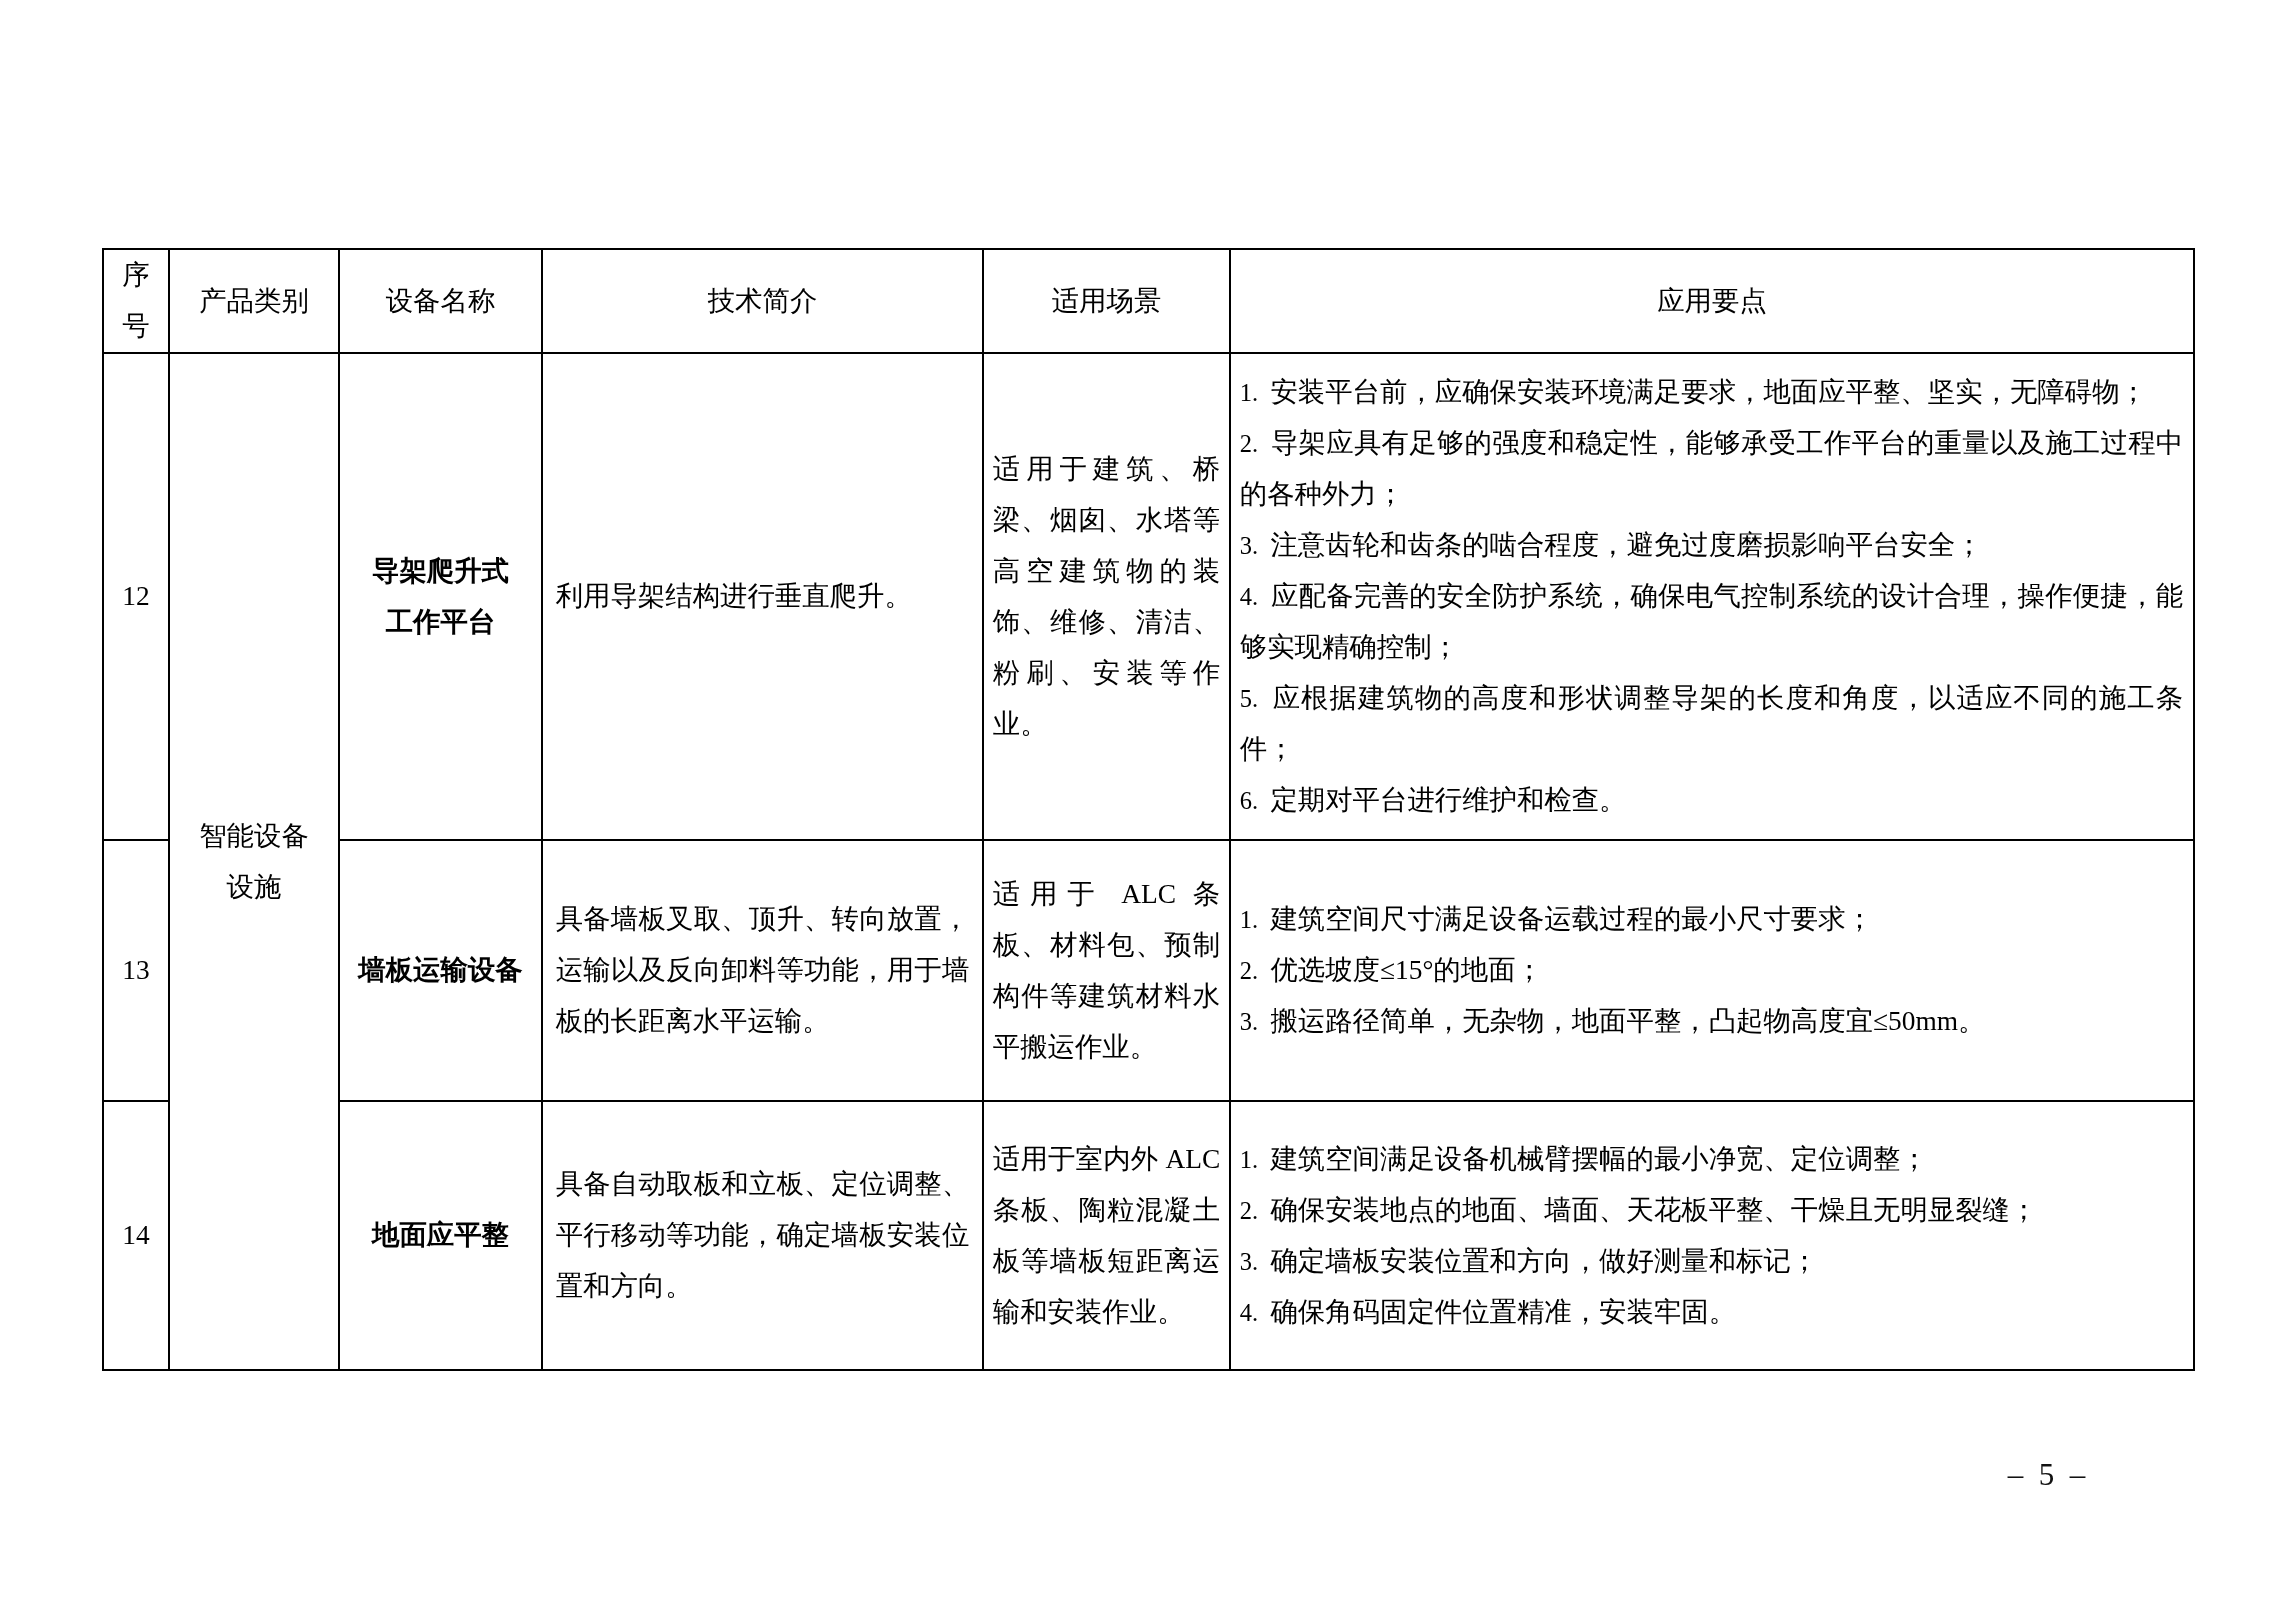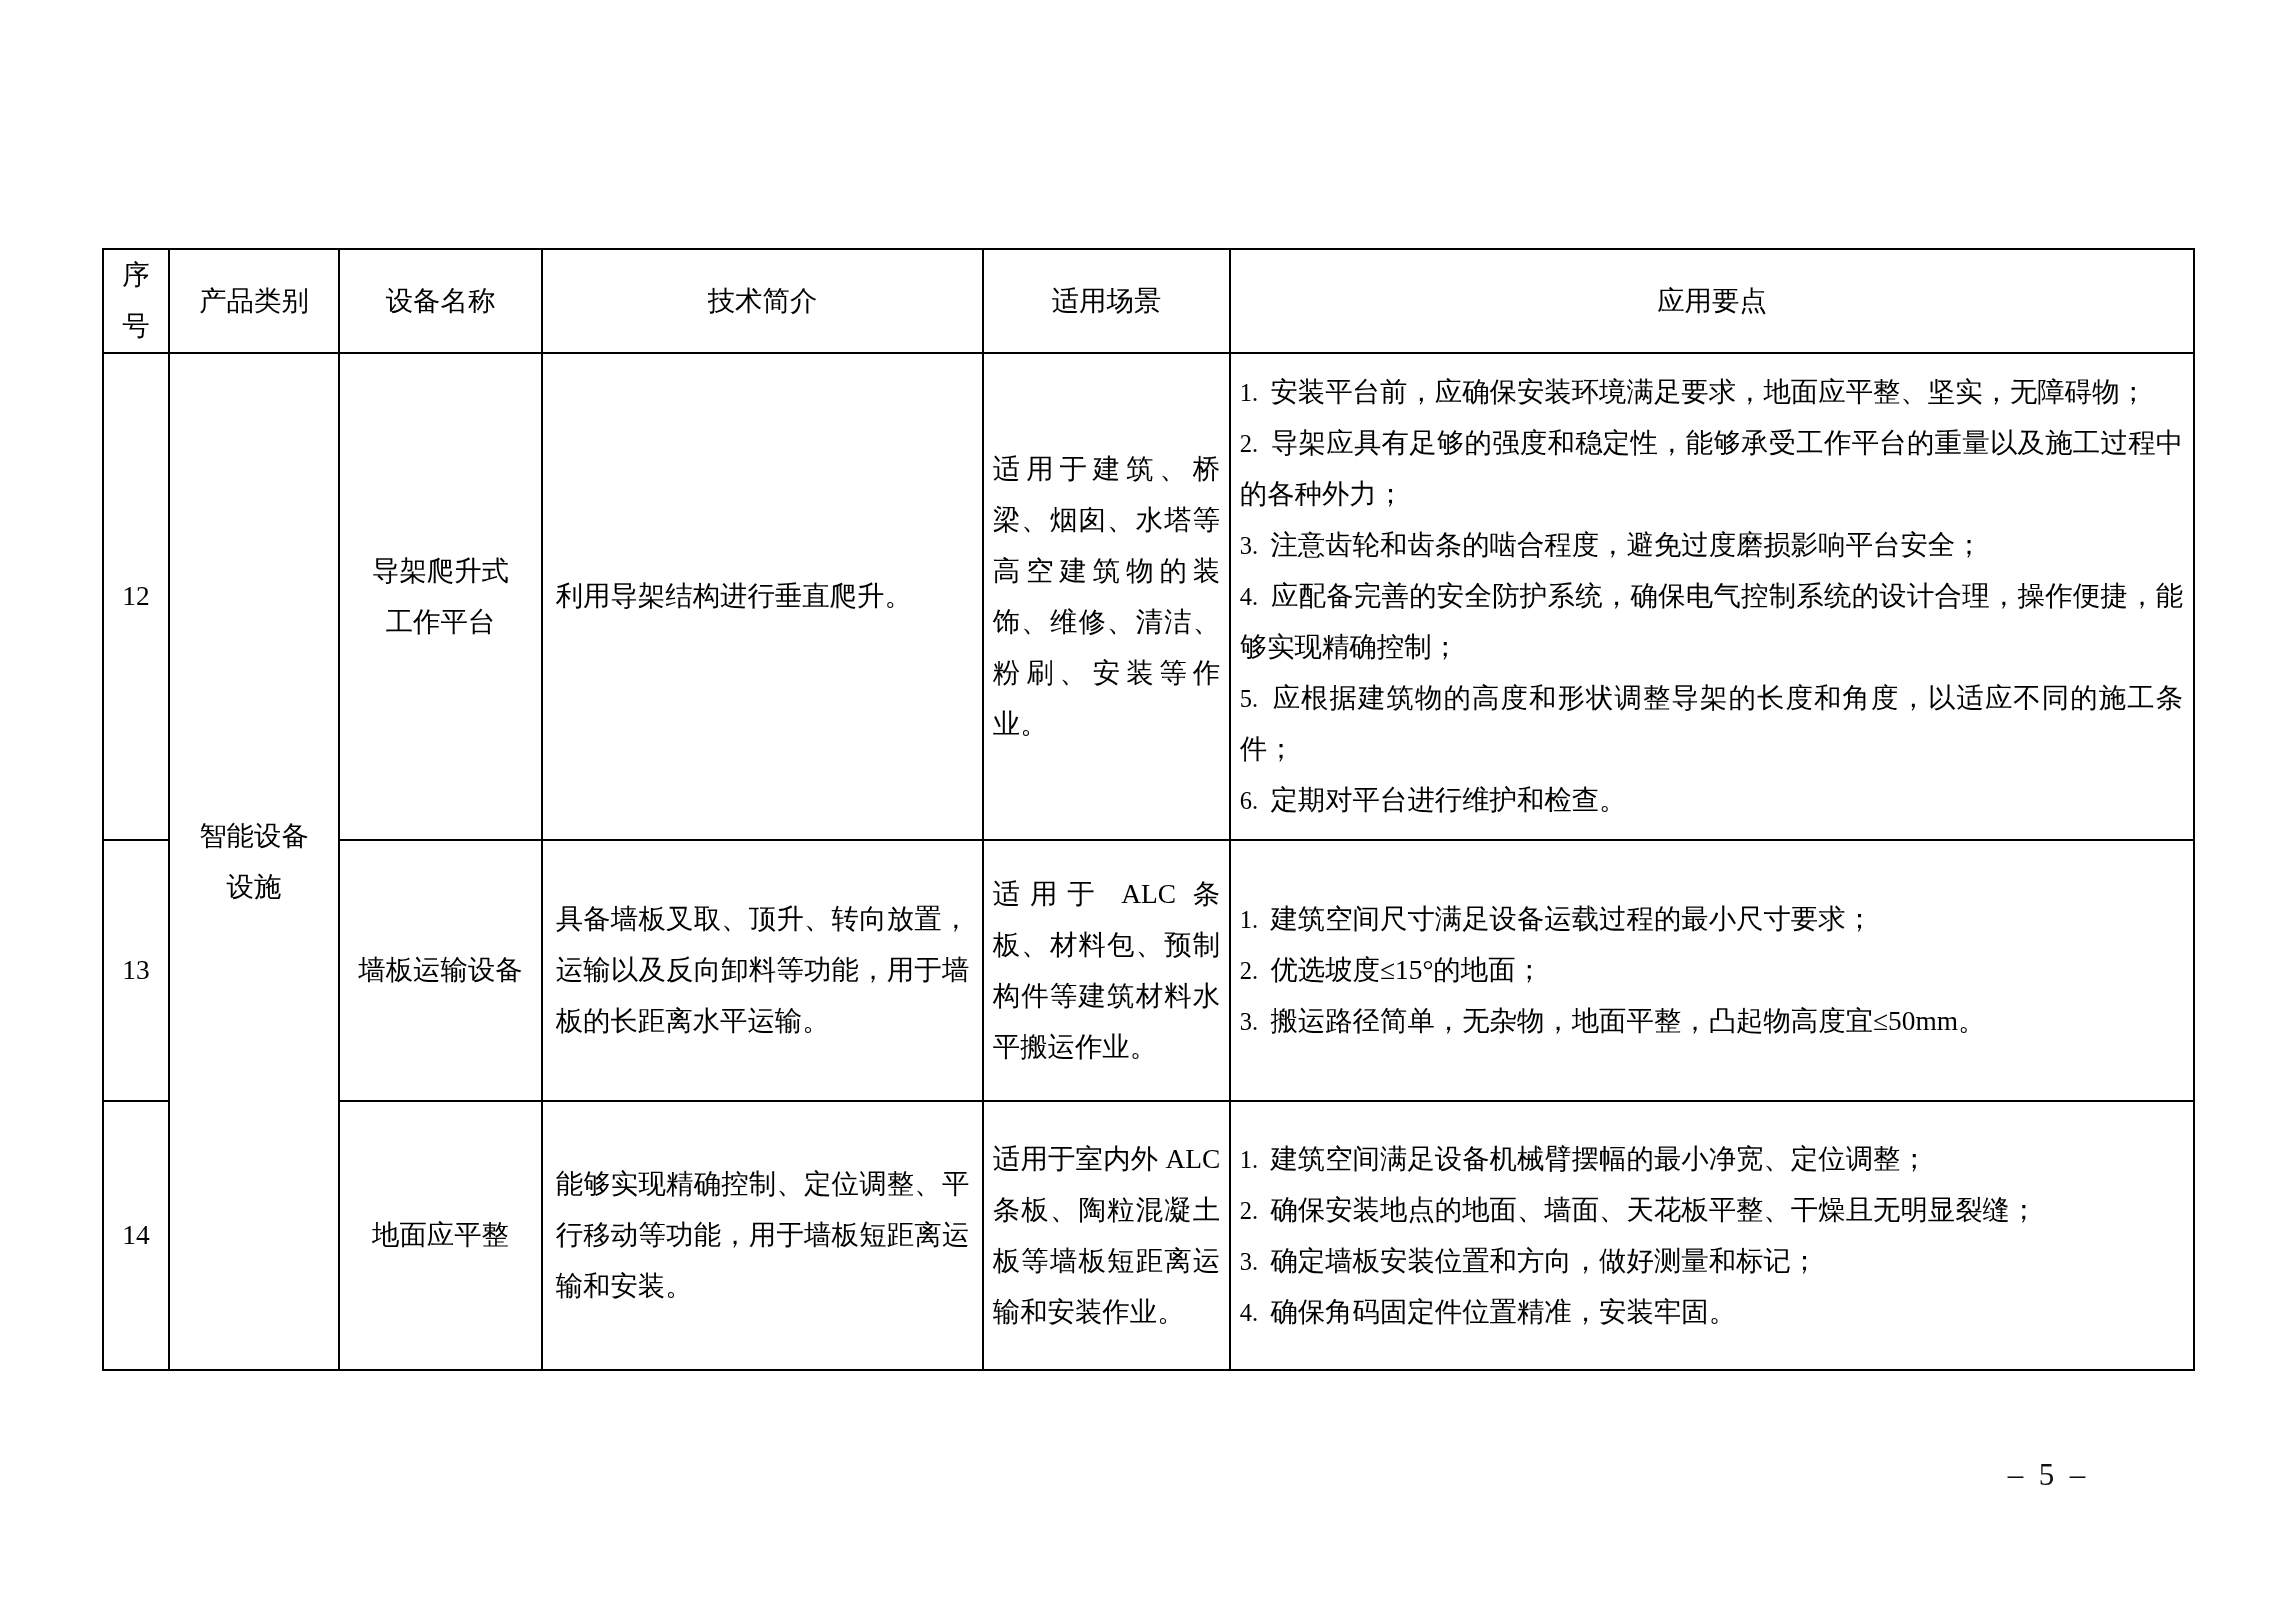--- a/index.html
+++ b/index.html
@@ -49,20 +49,21 @@
   td.c-category {
     text-align: center;
     white-space: pre-line;
     font-size: 28px;
     margin-top: 42px;
   }
   td.c-name {
     text-align: center;
     white-space: pre-line;
     font-size: 28px;
+    font-weight: bold;
   }
   td.c-tech {
     text-align: justify;
     padding: 5.9px 12.7px;
     font-size: 28px;
   }
   td.c-scene {
     text-align: justify;
     text-align-last: left;
     padding: 5.9px 8.8px;
@@ -150,21 +151,21 @@
             <div class="point">建筑空间尺寸满足设备运载过程的最小尺寸要求；</div>
             <div class="point">优选坡度≤15°的地面；</div>
             <div class="point">搬运路径简单，无杂物，地面平整，凸起物高度宜≤50mm。</div>
           </div>
         </td>
       </tr>
 
       <tr class="r-14">
         <td class="c-index">14</td>
         <td class="c-name">地面应平整</td>
-        <td class="c-tech">能够实现精确控制、定位调整、平行移动等功能，用于墙板短距离运输和安装。</td>
+        <td class="c-tech">具备自动取板和立板、定位调整、平行移动等功能，确定墙板安装位置和方向。</td>
         <td class="c-scene">适用于室内外 ALC 条板、陶粒混凝土板等墙板短距离运输和安装作业。</td>
         <td class="c-points">
           <div class="points">
             <div class="point">建筑空间满足设备机械臂摆幅的最小净宽、定位调整；</div>
             <div class="point">确保安装地点的地面、墙面、天花板平整、干燥且无明显裂缝；</div>
             <div class="point">确定墙板安装位置和方向，做好测量和标记；</div>
             <div class="point">确保角码固定件位置精准，安装牢固。</div>
           </div>
         </td>
       </tr>

